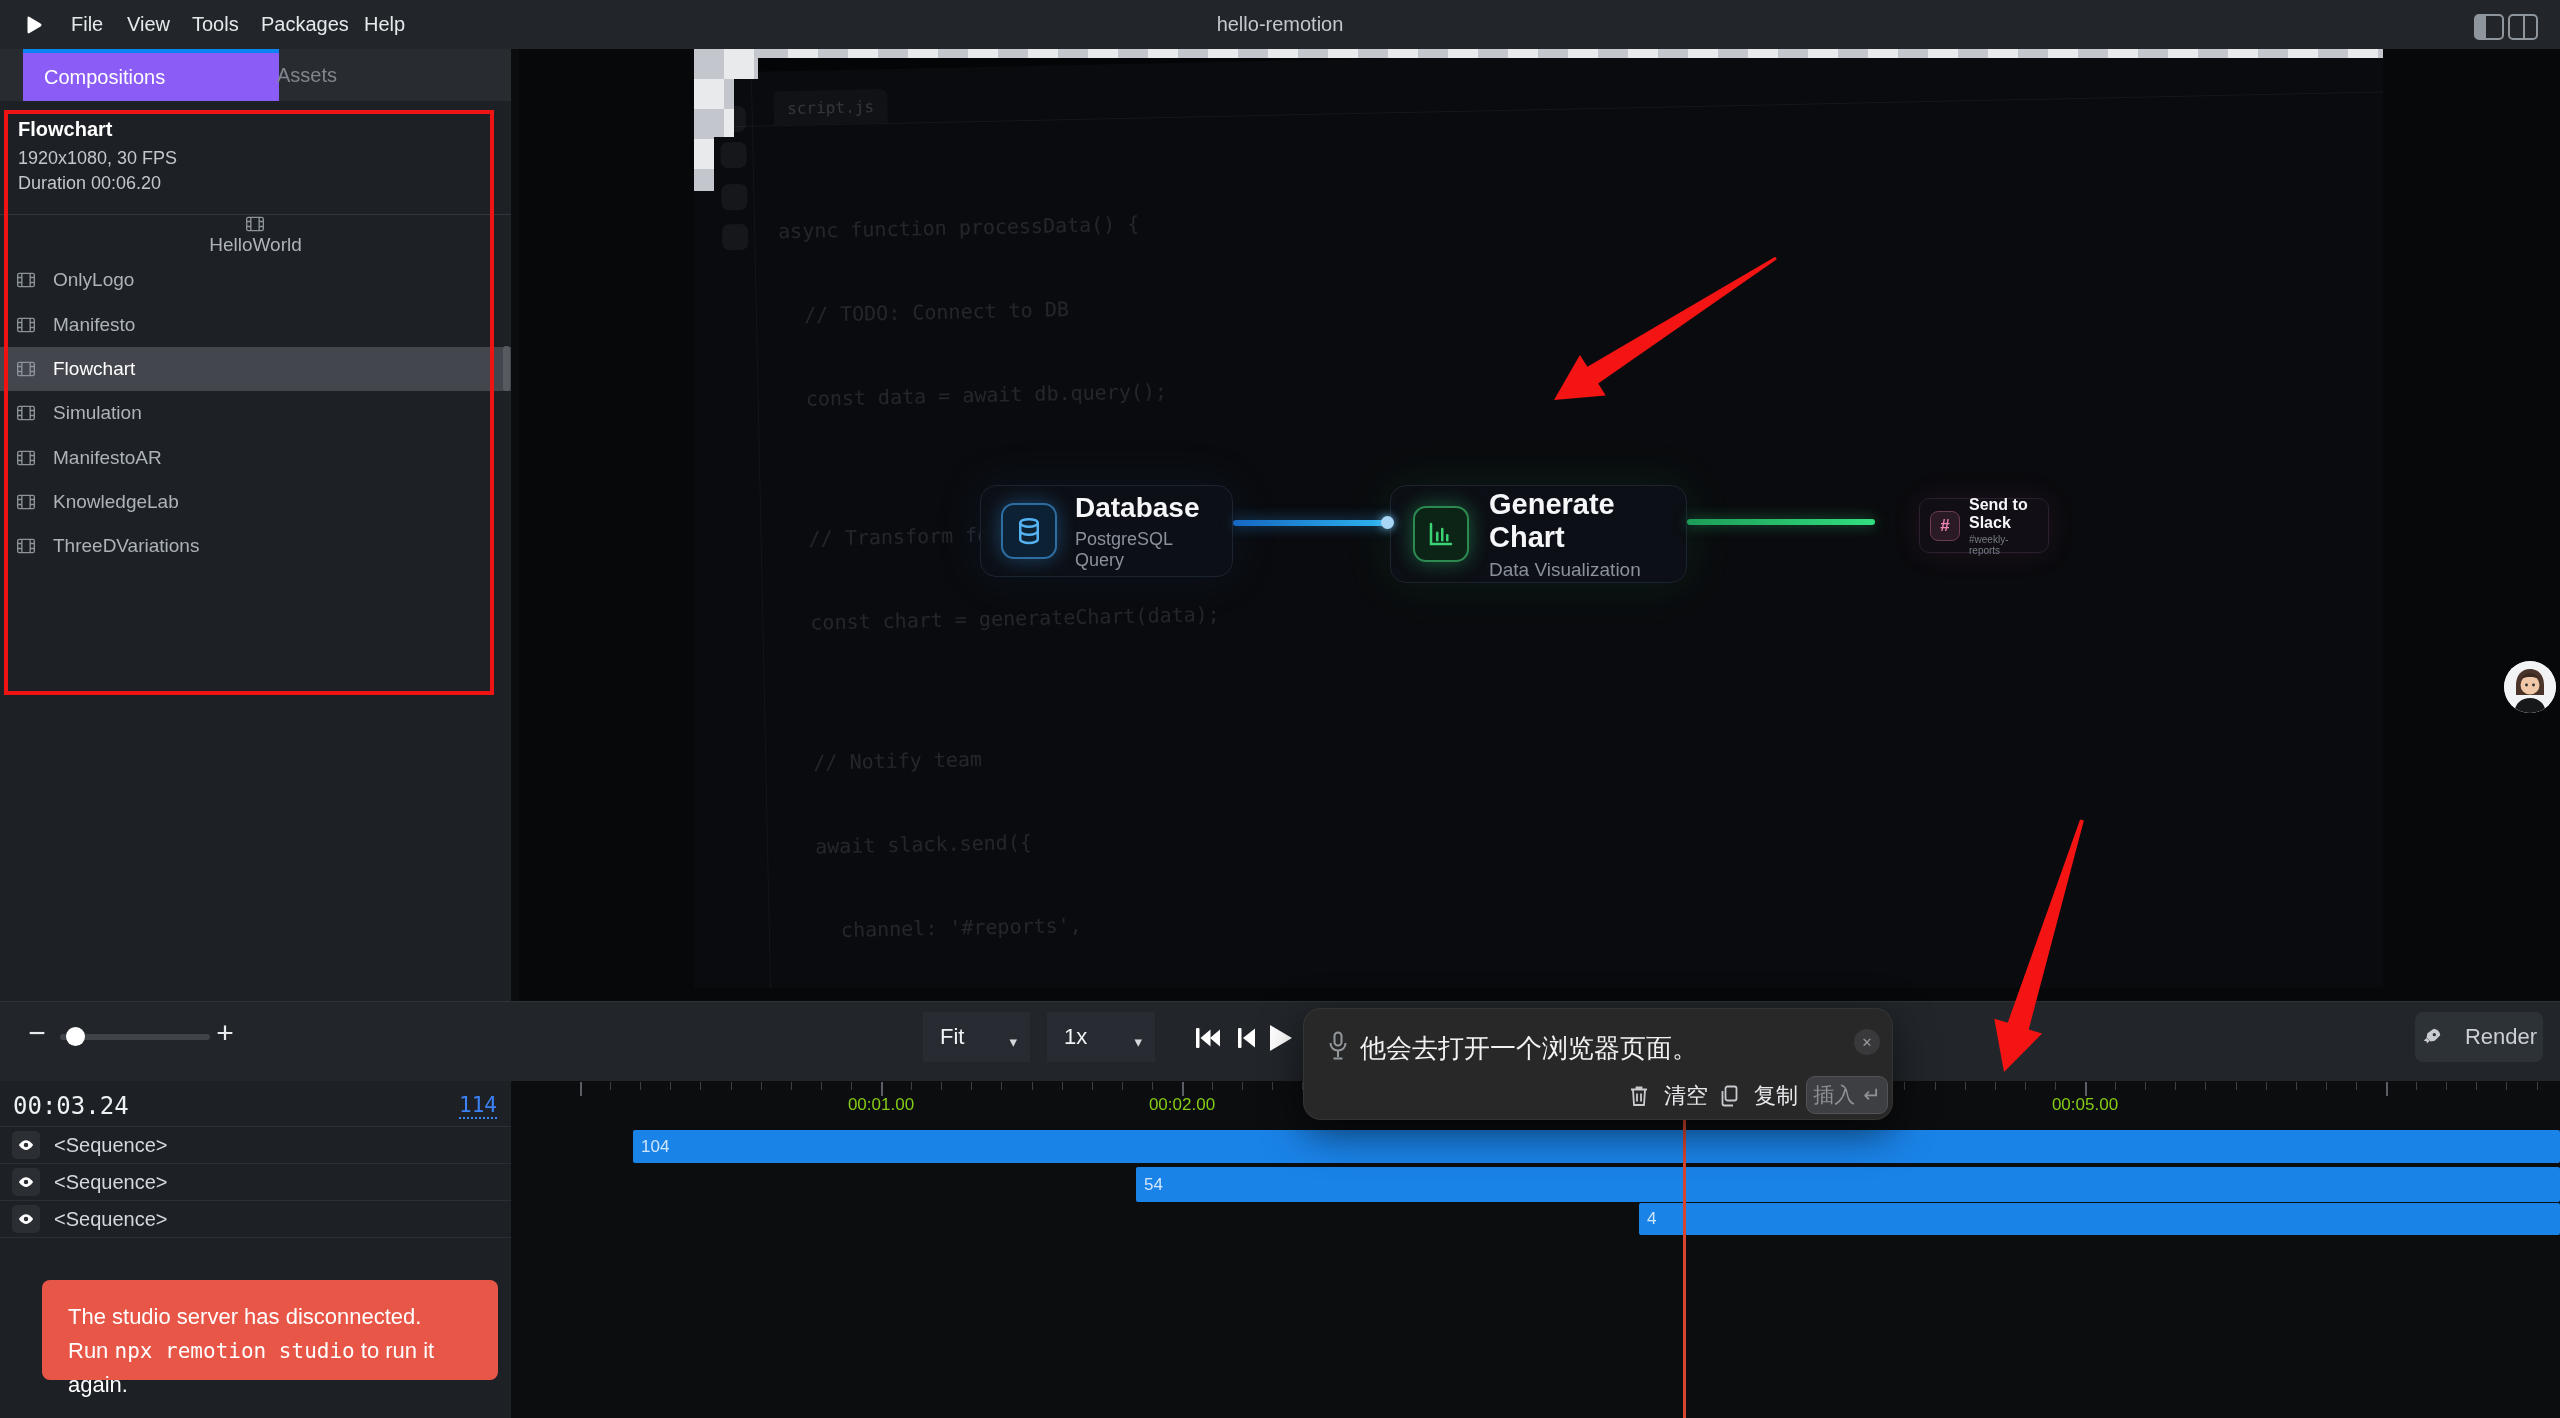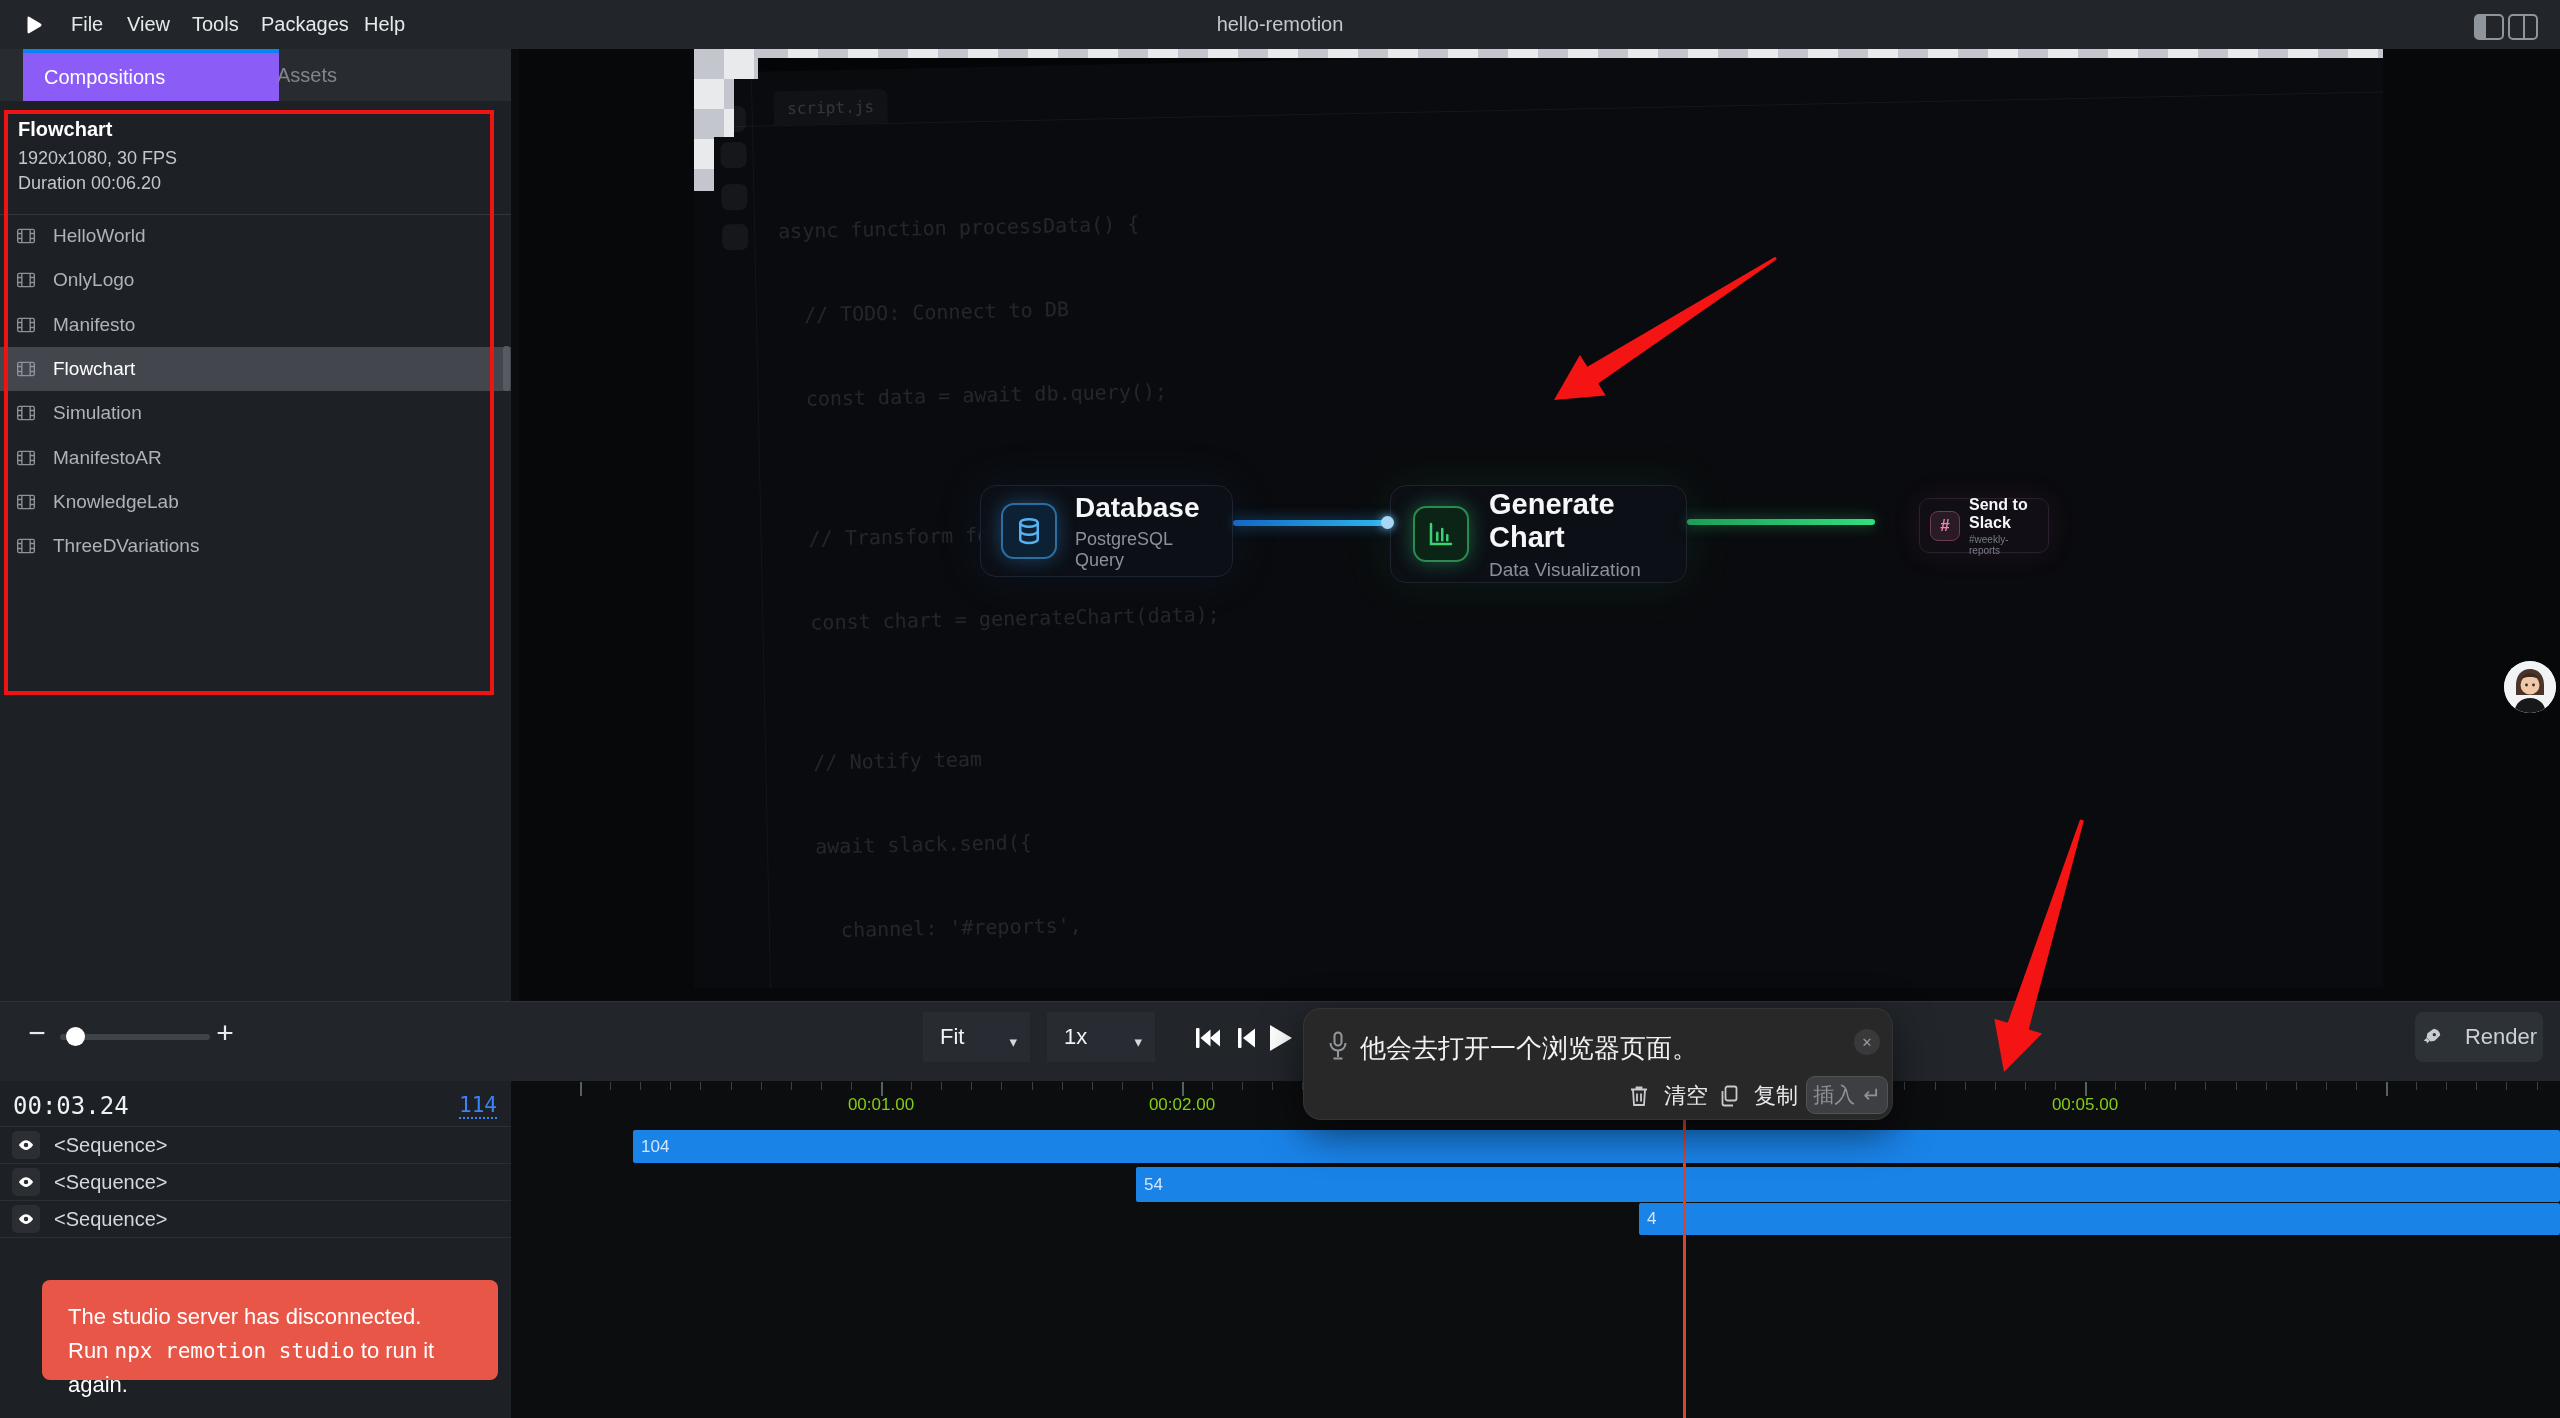--- a/index.html
+++ b/index.html
@@ -140,21 +140,21 @@
     <div class="abs tab tab-idle">Assets</div>
   </div>
 
   <div class="abs sidebar">
     <div class="abs comp-info">
       <div class="abs comp-name">Flowchart</div>
       <div class="abs comp-line" style="top:38px">1920x1080, 30 FPS</div>
       <div class="abs comp-line" style="top:63px">Duration 00:06.20</div>
     </div>
     <div class="abs" style="top:113px;width:511px" id="comp-list">
-        <div class="abs comp-item" style="top: 0px;">
+        <div class="abs comp-item" style="top: 0px; flex-direction: column;">
           <svg class="film" width="20" height="20" viewBox="0 0 24 24" fill="none" stroke="#8d939b" stroke-width="1.6">
             <rect x="2" y="4" width="20" height="16" rx="2"></rect>
             <path d="M7 4v16M17 4v16M2 9h5M2 15h5M17 9h5M17 15h5"></path>
           </svg>
           <span>HelloWorld</span>
         </div>
         <div class="abs comp-item" style="top: 44.3px;">
           <svg class="film" width="20" height="20" viewBox="0 0 24 24" fill="none" stroke="#8d939b" stroke-width="1.6">
             <rect x="2" y="4" width="20" height="16" rx="2"></rect>
             <path d="M7 4v16M17 4v16M2 9h5M2 15h5M17 9h5M17 15h5"></path>

